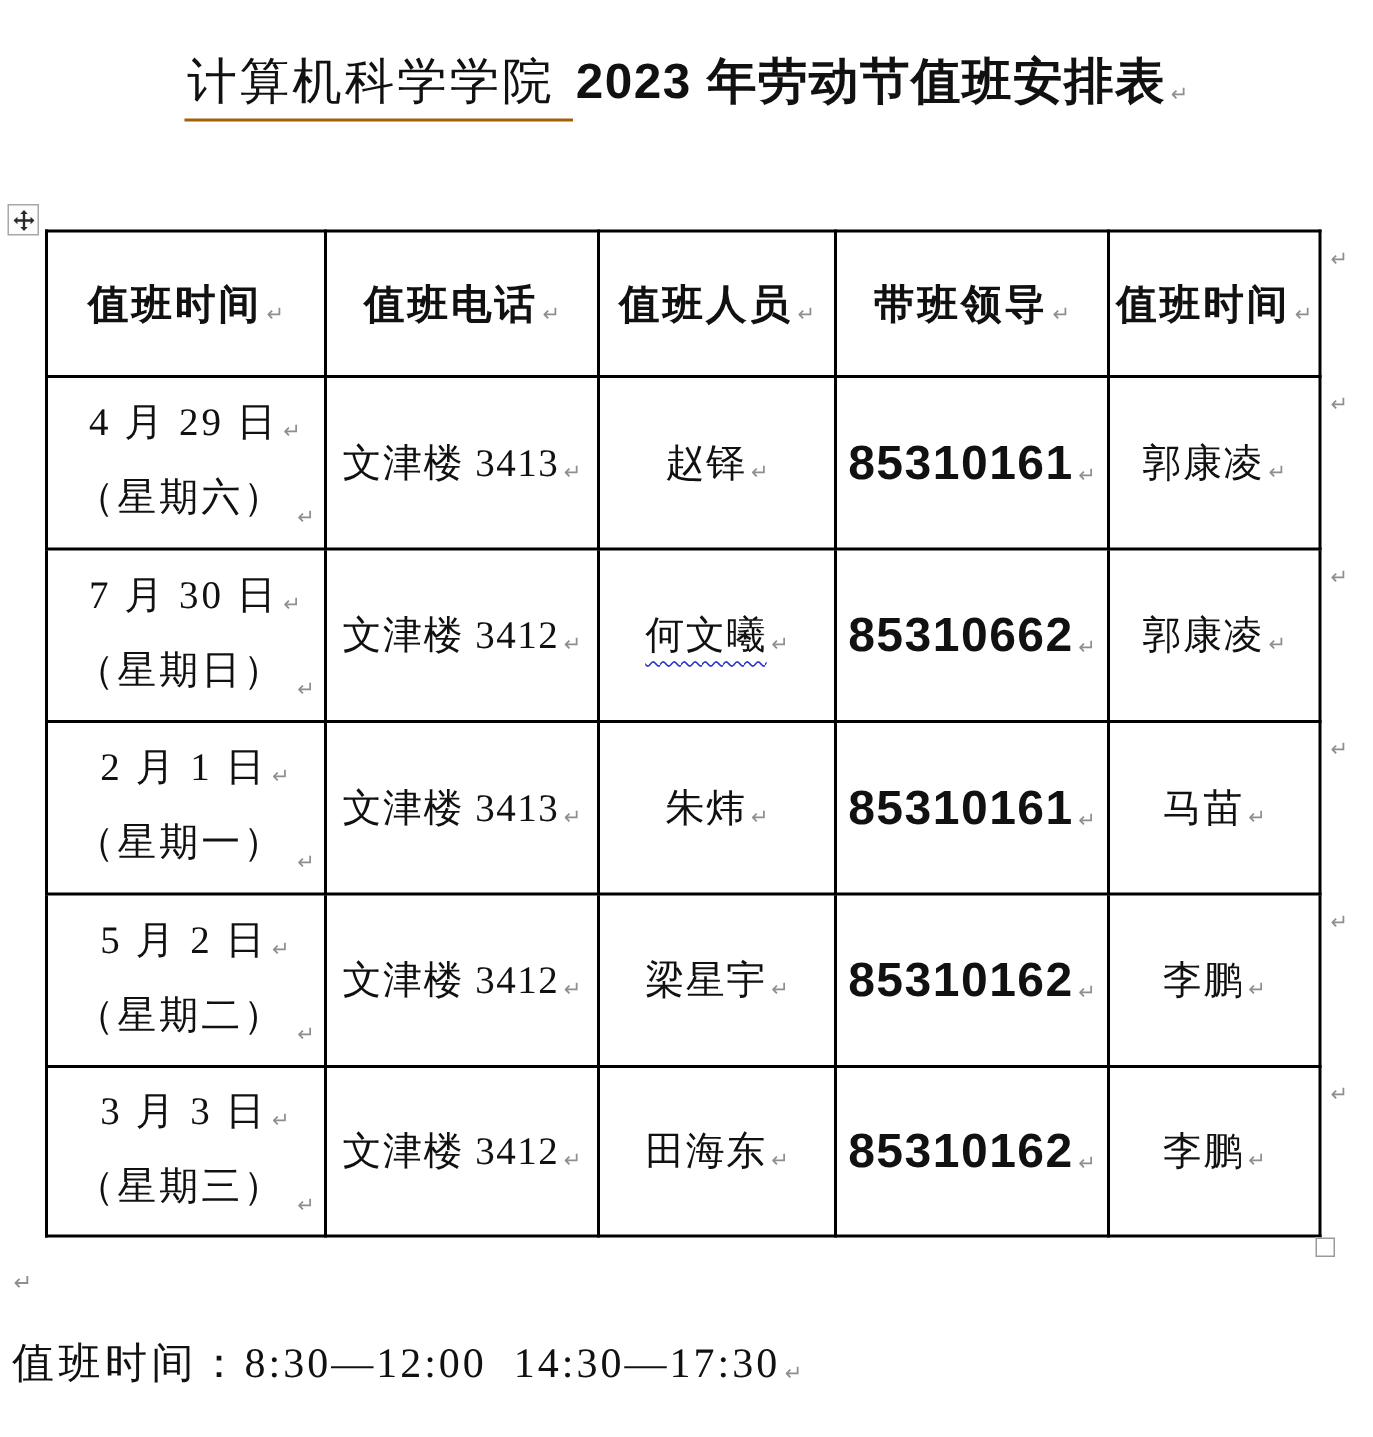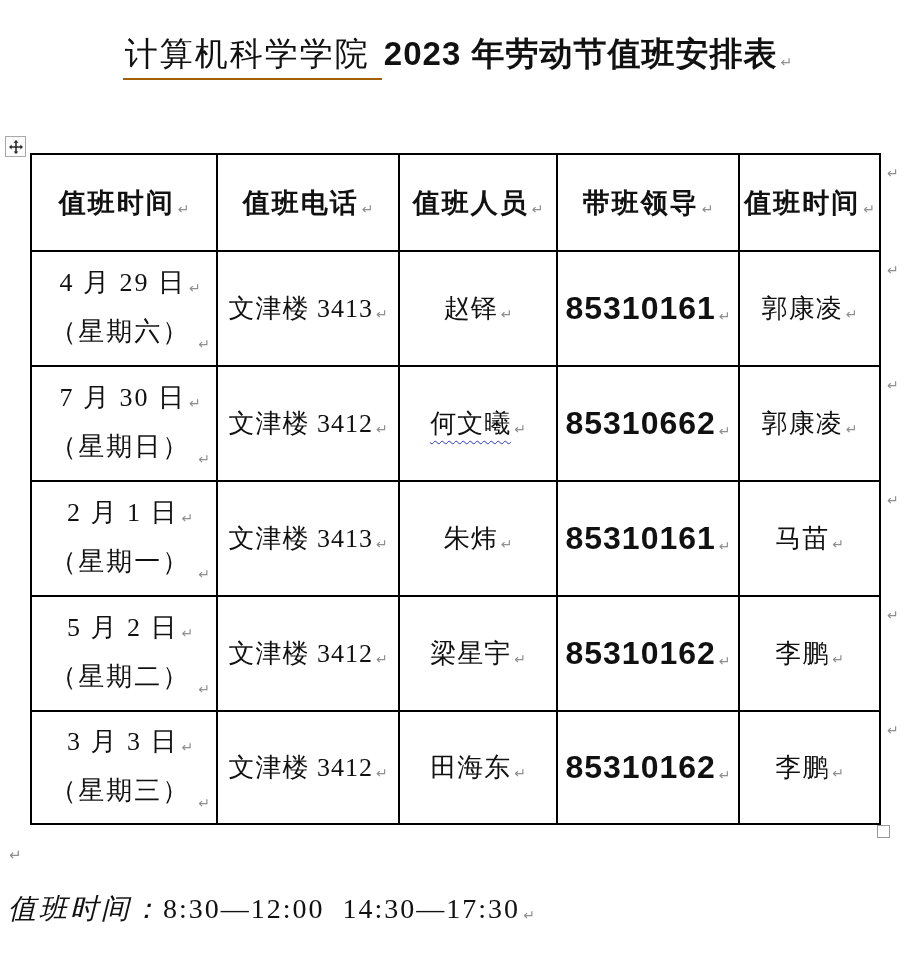--- a/index.html
+++ b/index.html
@@ -90,21 +90,21 @@
     text-decoration-color:#2b35c8;
     text-decoration-thickness:1px;
     text-underline-offset:8px;
   }
 
   
   .footer {
     position:absolute; left:8px; top:890px;
     font-size:28px; white-space:nowrap;
   }
-  .footer-label { letter-spacing:3px;font-style:italic; }
+  .footer-label { letter-spacing:3px; }
   .footer-times { white-space:pre; letter-spacing:2px; }
 </style>
 </head>
 <body>
 
 <div class="title-wrap">
   <span class="songti title-school">计算机科学学院</span><span class="heiti title-rest">2023 年劳动节值班安排表</span><span class="pmark">↵</span>
 </div>
 
 <div class="move-handle">

